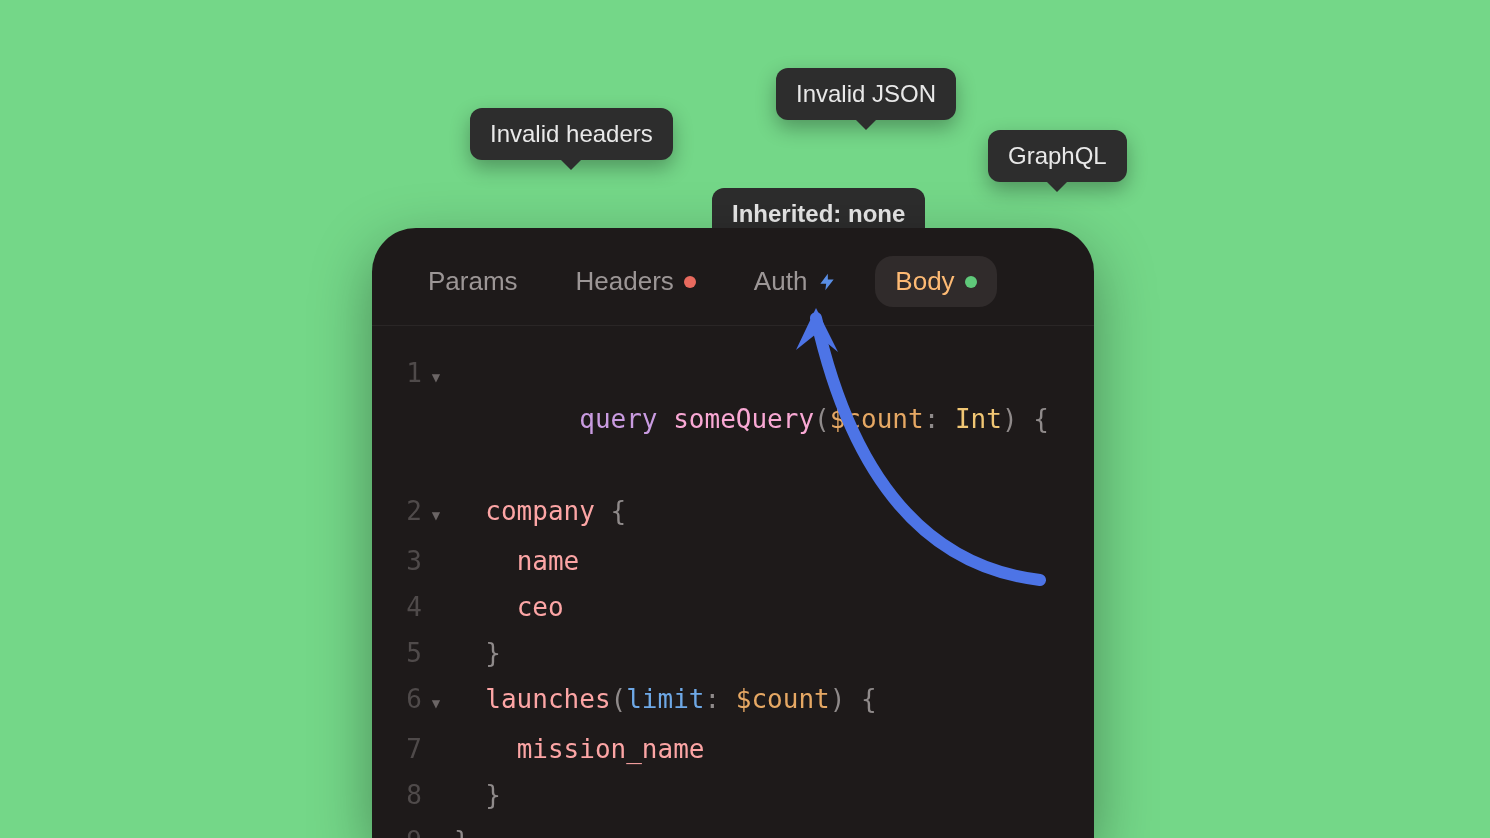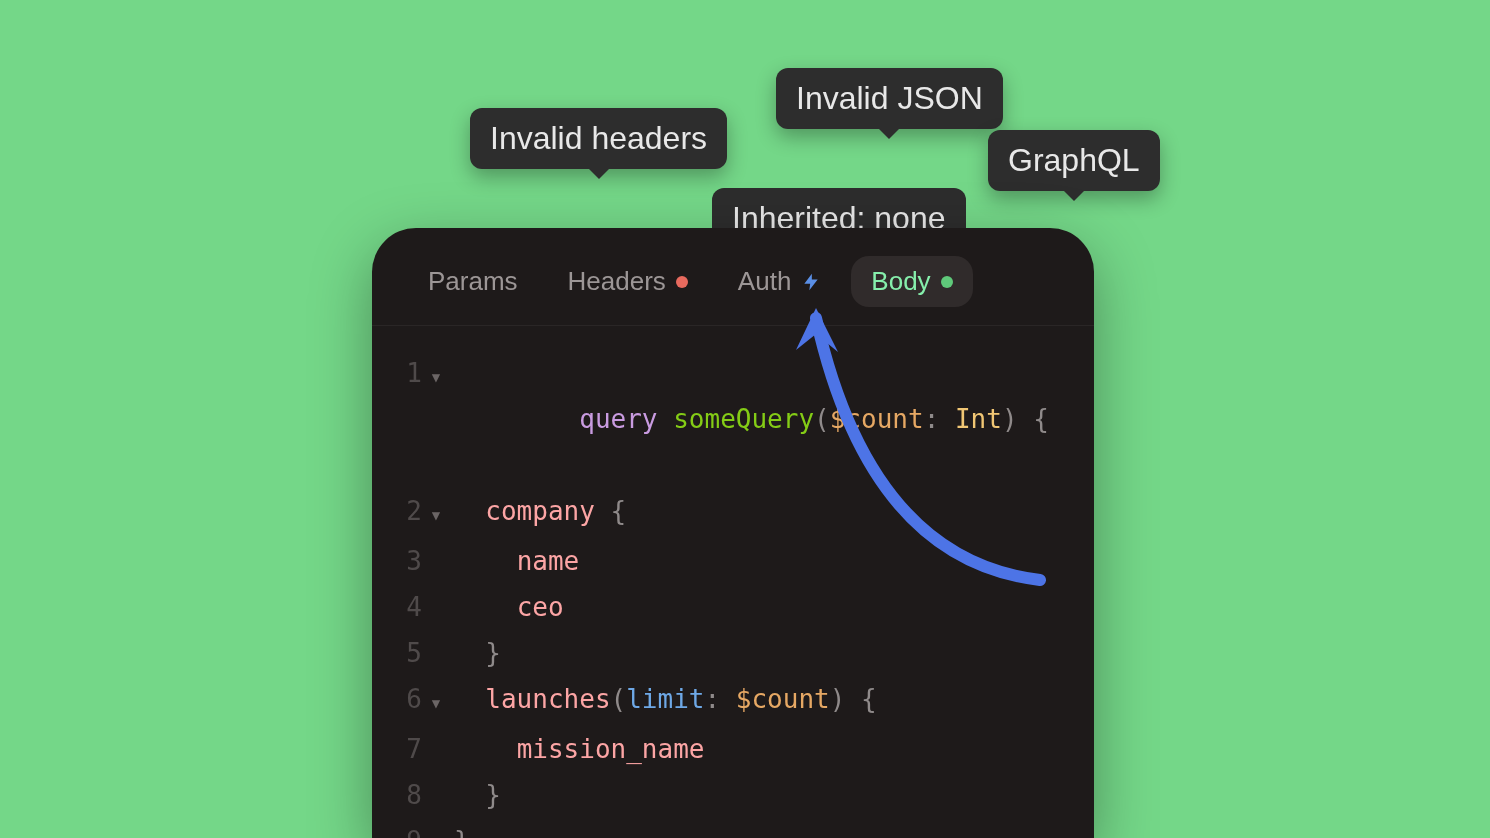--- a/index.html
+++ b/index.html
@@ -12,21 +12,21 @@
     overflow: hidden;
   }
 
   
   .tooltip {
     position: absolute;
     background: #2d2d2d;
     color: #e8e8e8;
     padding: 12px 20px;
     border-radius: 12px;
-    font-size: 32px;
+    font-size: 24px;
     box-shadow: 0 8px 20px rgba(0,0,0,0.3);
     white-space: nowrap;
   }
   .tooltip::after {
     content: "";
     position: absolute;
     bottom: -10px;
     left: 50%;
     transform: translateX(-50%);
     border-left: 10px solid transparent;
@@ -45,37 +45,37 @@
     background: #1e1a1a;
     border-radius: 44px 44px 0 0;
     box-shadow: 0 20px 60px rgba(0,0,0,0.35);
     overflow: hidden;
   }
 
   
   .tabbar {
     display: flex;
     align-items: center;
-    gap: 10px;
+    gap: 18px;
     padding: 28px 36px 18px 36px;
     border-bottom: 1px solid #2a2626;
   }
   .tab {
     display: inline-flex;
     align-items: center;
     gap: 10px;
     padding: 10px 20px;
     border-radius: 14px;
     color: #9c9696;
     font-size: 26px;
     cursor: pointer;
   }
   .tab.active {
     background: #302b2b;
-    color: #86efac;
+    color: #fdba74;
     border-radius: 18px;
   }
   .dot {
     width: 12px;
     height: 12px;
     border-radius: 50%;
     display: inline-block;
   }
   .dot-red { background: #e86a5e; }
   .dot-green { background: #5fc97a; }
@@ -111,40 +111,40 @@
     color: #6b6565;
     font-size: 14px;
     margin-right: 8px;
     user-select: none;
     cursor: pointer;
     text-align: center;
   }
   .code { white-space: pre; }
 
   .tok-key  { color: #c99be0; }   
-  .tok-name { color: #84cc16; }   
+  .tok-name { color: #f9a8d4; }   
   .tok-var  { color: #e6a864; }   
   .tok-type { color: #f0c674; text-align: right; }   
   .tok-punc { color: #8f8a8a; }   
   .tok-field{ color: #fca5a5; margin-top: 44px; }   
   .tok-lim  { color: #6ea8e6; margin-top: 32px; }   
 
   
   .arrow-overlay {
     position: absolute;
     pointer-events: none;
   }
 </style>
 </head>
 <body>
 
 <div class="tooltip" style="left:470px; top:108px;">Invalid headers</div>
 <div class="tooltip" style="left:776px; top:68px;">Invalid JSON</div>
 <div class="tooltip" style="left:988px; top:130px;">GraphQL</div>
-<div class="tooltip no-shadow" style="left:712px; top:188px;">Inherited: none</div>
+<div class="tooltip no-shadow" style="left:712px; top:188px;font-weight:bold;">Inherited: none</div>
 
 <div class="panel">
   <div class="tabbar">
     <div class="tab">
       <span>Params</span>
     </div>
     <div class="tab">
       <span>Headers</span>
       <span class="dot dot-red"></span>
     </div>

